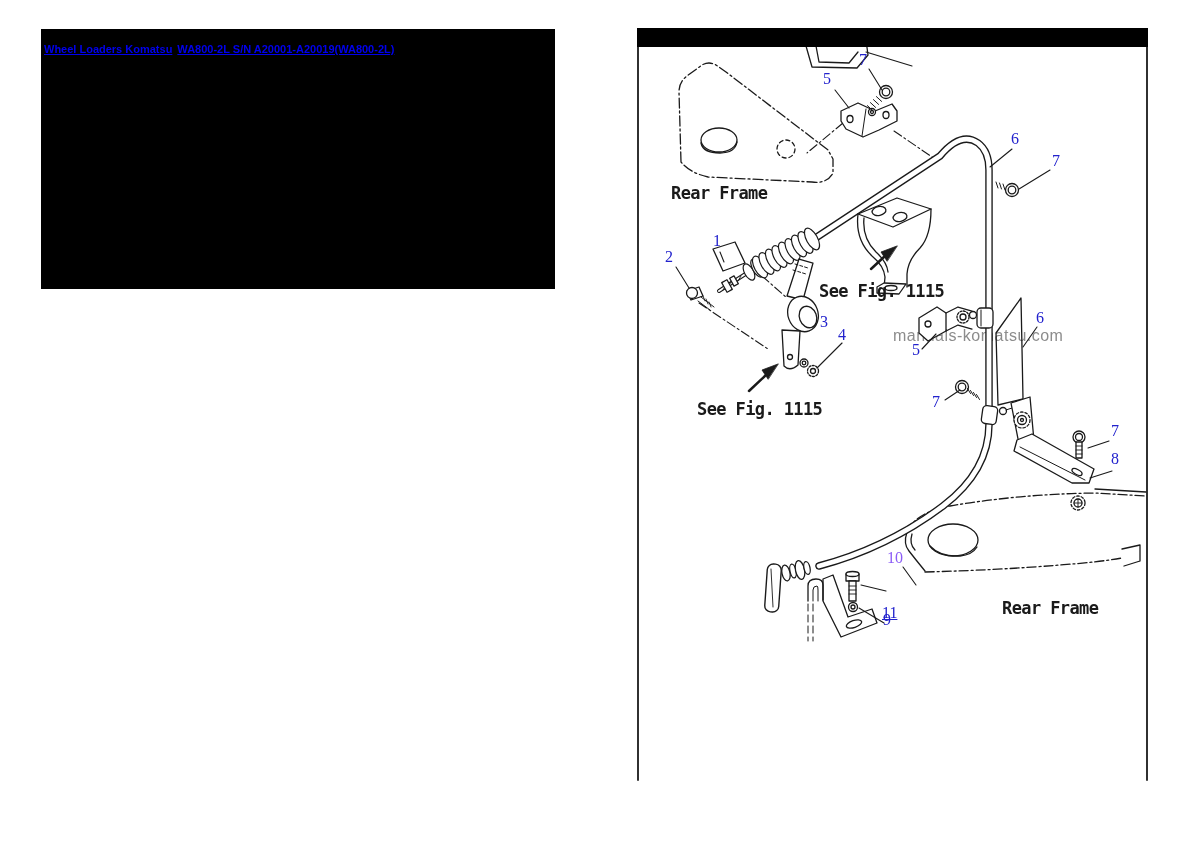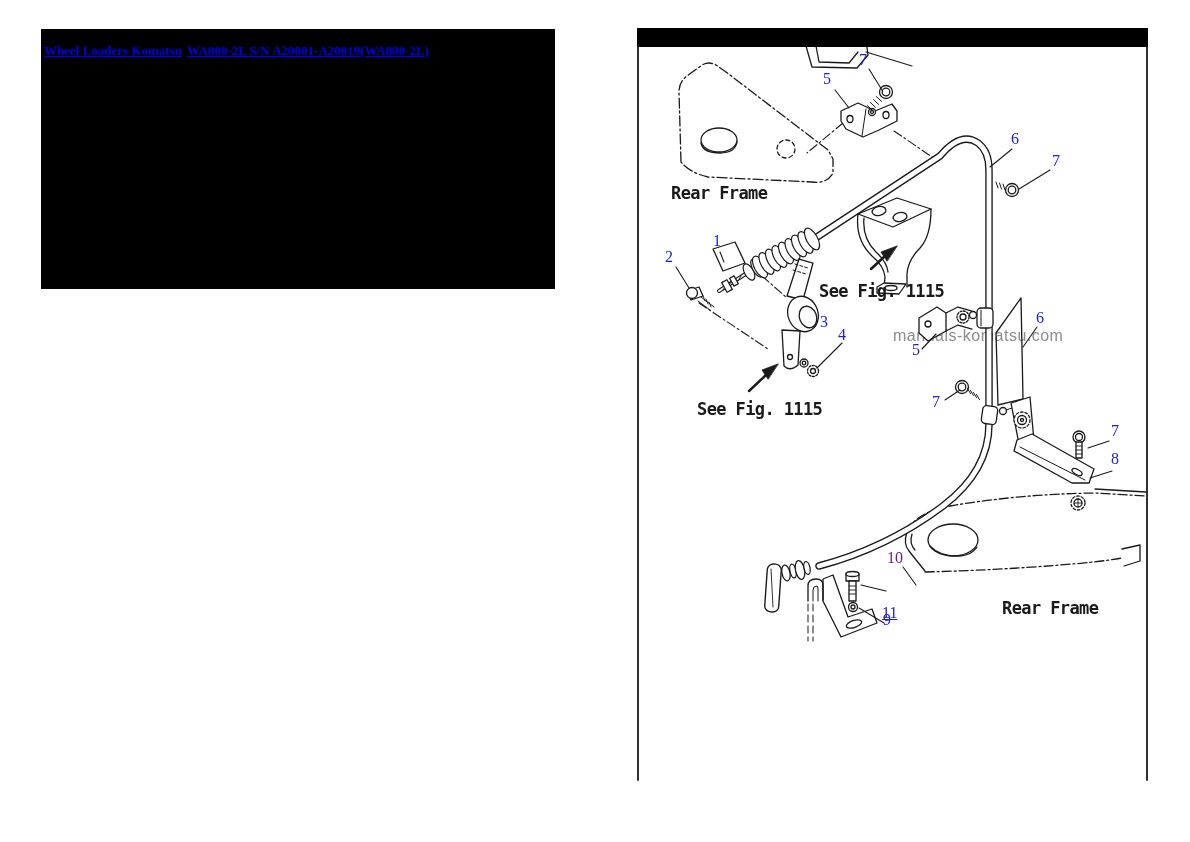--- a/index.html
+++ b/index.html
@@ -6,21 +6,21 @@
   body {
     width:1190px; height:842px; position:relative; overflow:hidden;
     background:#ffffff; font-family:"Liberation Sans", sans-serif;
   }
   .header-box {
     position:absolute; left:41px; top:29px; width:514px; height:260px;
     background:#000000;
   }
   .header-links {
     position:absolute; left:3px; top:14px; white-space:nowrap;
-    font-family:Liberation Serif, serif; font-size:13px; font-weight:bold;
+    font-family:Liberation Sans, sans-serif; font-size:11px; font-weight:bold;
   }
   .header-links a {
     color:#0000ee; text-decoration:underline; margin-right:5px; cursor:pointer;
   }
   .diagram-panel {
     position:absolute; left:637px; top:28px; width:511px; height:753px;
     background:#ffffff;
   }
   .diagram-panel svg { position:absolute; left:0; top:0; z-index:2; }
   .watermark {
@@ -274,21 +274,21 @@
       <span class="callout" style="left: 415px; top: 125px; color: rgb(34, 34, 205);">7</span>
       <span class="callout" style="left: 76px; top: 205px; color: rgb(34, 34, 205);">1</span>
       <span class="callout" style="left: 28px; top: 221px; color: rgb(34, 34, 205);">2</span>
       <span class="callout" style="left: 183px; top: 286px; color: rgb(34, 34, 205);">3</span>
       <span class="callout" style="left: 201px; top: 299px; color: rgb(34, 34, 205);">4</span>
       <span class="callout" style="left: 399px; top: 282px; color: rgb(34, 34, 205);">6</span>
       <span class="callout" style="left: 275px; top: 314px; color: rgb(34, 34, 205);">5</span>
       <span class="callout" style="left: 295px; top: 366px; color: rgb(34, 34, 205);">7</span>
       <span class="callout" style="left: 474px; top: 395px; color: rgb(34, 34, 205);">7</span>
       <span class="callout" style="left: 474px; top: 423px; color: rgb(34, 34, 205);">8</span>
-      <span class="callout" style="left: 250px; top: 522px; color: #701a75;">10</span>
+      <span class="callout" style="left: 250px; top: 522px; color: #8b5cf6;">10</span>
       <span class="callout" style="left: 245px; top: 577px; color: rgb(34, 34, 205); text-decoration: underline;">11</span>
       <span class="callout" style="left: 246px; top: 584px; color: rgb(34, 34, 205);">9</span>
       <span class="annot" style="left: 34px; top: 157px;">Rear Frame</span>
       <span class="annot" style="left: 182px; top: 255px;">See Fig. 1115</span>
       <span class="annot" style="left: 60px; top: 373px;">See Fig. 1115</span>
       <span class="annot" style="left: 365px; top: 572px;">Rear Frame</span>
     </div>
 </div>
 
 </body></html>

